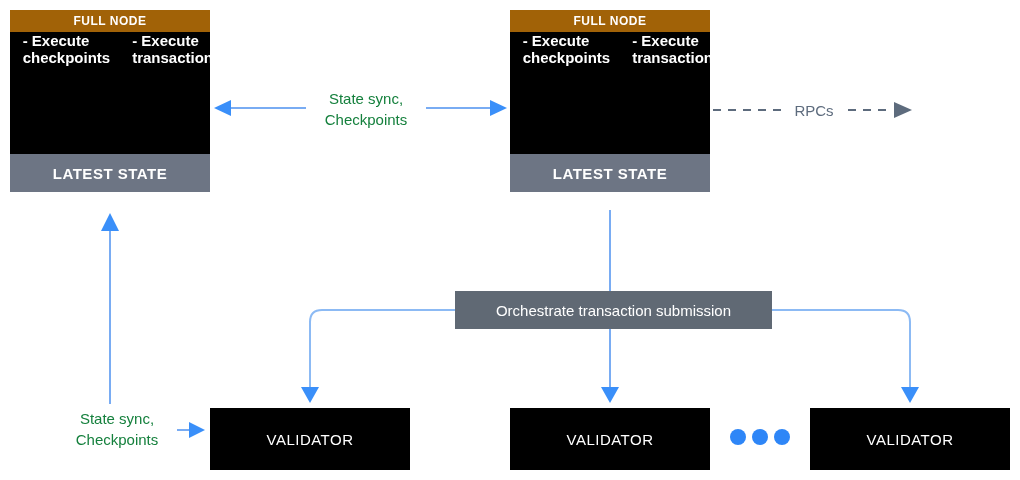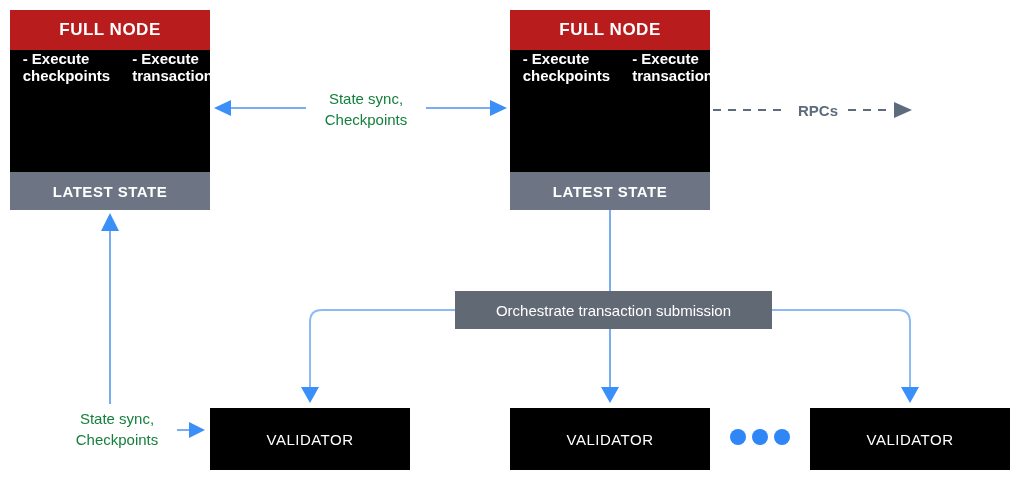--- a/index.html
+++ b/index.html
@@ -19,24 +19,24 @@
   }
   .full-node {
     position: absolute;
     top: 10px;
     width: 200px;
     z-index: 2;
   }
   .full-node.left  { left: 10px; }
   .full-node.right { left: 510px; }
   .fn-header {
-    height: 40px;
-    background: #b91c1c;
+    height: 22px;
+    background: #a16207;
     color: #ffffff;
-    font-size: 17px;
+    font-size: 12px;
     font-weight: 700;
     letter-spacing: 0.5px;
     display: flex; align-items: center; justify-content: center;
   }
   .fn-body {
     height: 122px;
     background: #000000;
     color: #ffffff;
     font-size: 15px;
     font-weight: 600;
@@ -90,22 +90,21 @@
     line-height: 21px;
     text-align: center;
     z-index: 3;
     padding: 0 4px;
   }
   .edge-label.top    { left: 306px; top: 88px;  width: 112px; }
   .edge-label.bottom { left: 57px;  top: 408px; width: 112px; }
   .edge-label.rpcs {
     left: 786px; top: 100px; width: 48px;
     color: #5d6b7d;
-    font-weight: 700;
-    text-align: right;
+    font-weight: 400;
   }
 </style>
 </head>
 <body>
 
 <div class="canvas">
 
   <svg class="connector-layer" width="1020" height="480" viewBox="0 0 1020 480" xmlns="http://www.w3.org/2000/svg">
 
     <line x1="230" y1="108" x2="492" y2="108" stroke="#79acf3" stroke-width="2"></line>

